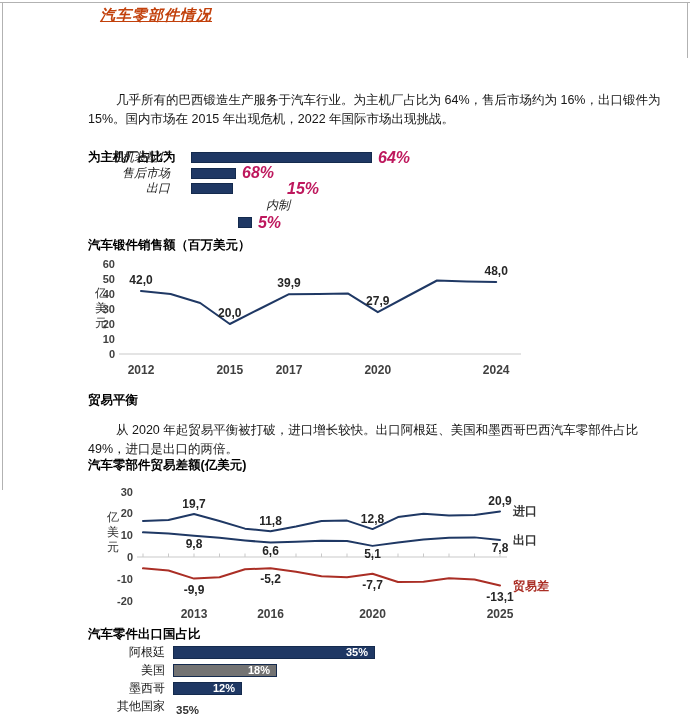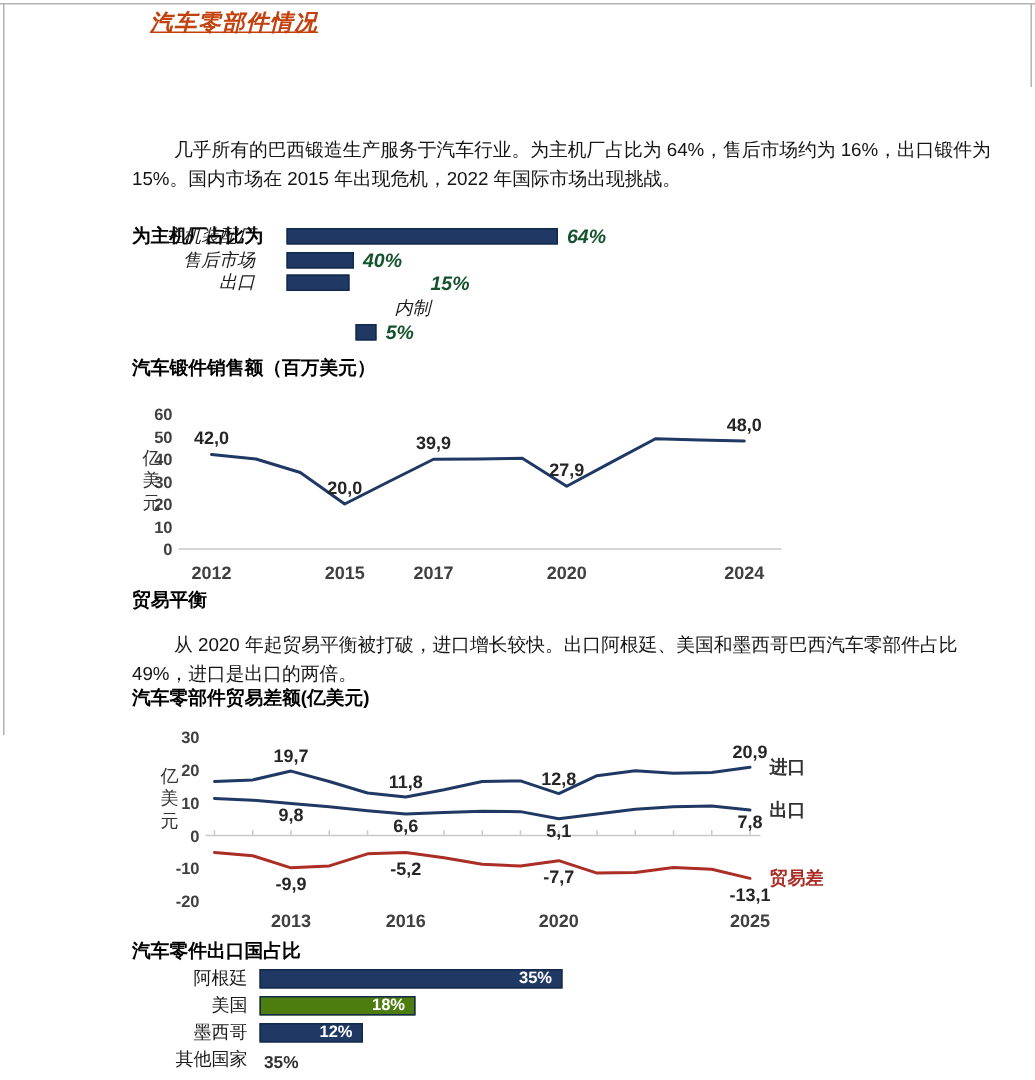--- a/index.html
+++ b/index.html
@@ -17,21 +17,21 @@
   .trade-para{left:88px;top:408px;}
   .h2{position:absolute;font-size:12.5px;font-weight:700;color:#000;}
   .chart-host{position:absolute;}
   
   .brow{display:flex;align-items:center;}
   .bcat{font-size:12px;color:#1a1a1a;text-align:right;flex:none;white-space:nowrap;}
   .bwrap{display:flex;align-items:center;}
   .bar{box-sizing:border-box;display:flex;align-items:center;justify-content:flex-end;
        border:1px solid #142a4d;}
   .bval-in{color:#ffffff;font-size:11px;font-weight:700;padding-right:6px;}
-  .bval-out{font-size:13px;font-weight:600;color:#14532d;margin-left:6px;}
+  .bval-out{font-size:16px;font-weight:600;color:#be185d;margin-left:6px;}
   .bval-nobar{font-size:11.5px;font-weight:600;color:#333;margin-left:3px;margin-top:8px;}
   
   .ytick{font:600 11px "Liberation Sans","DejaVu Sans",sans-serif;fill:#404040;}
   .xtick{font:700 12px "Liberation Sans","DejaVu Sans",sans-serif;fill:#404040;}
   .ylab{font:400 12px "Liberation Sans","DejaVu Sans",sans-serif;fill:#333;}
   .dlab{font:600 12px "Liberation Sans","DejaVu Sans",sans-serif;fill:#262626;}
   .slab{font:600 12px "Liberation Sans","DejaVu Sans",sans-serif;}
   .axis{stroke:#c9c9c9;stroke-width:1;}
   .series{fill:none;stroke-width:2;stroke-linejoin:round;stroke-linecap:round;}
 </style>
@@ -53,41 +53,41 @@
         <span class="bcat" style="width: 82px;">主机装配厂</span>
         <div class="bwrap" style="margin-left: 21px;">
           <div class="bar" style="width: 181px; height: 11px; background: rgb(31, 56, 100);"></div>
           <span class="bval-out">64%</span>
         </div>
       </div>
       <div class="brow" style="height: 15.5px;">
         <span class="bcat" style="width: 82px;">售后市场</span>
         <div class="bwrap" style="margin-left: 21px;">
           <div class="bar" style="width: 45px; height: 11px; background: rgb(31, 56, 100);"></div>
-          <span class="bval-out">40%</span>
+          <span class="bval-out">68%</span>
         </div>
       </div>
       <div class="brow" style="height: 15.5px;">
         <span class="bcat" style="width: 82px;">出口</span>
         <div class="bwrap" style="margin-left: 21px; gap: 48px;">
           <div class="bar" style="width: 42px; height: 11px; background: rgb(31, 56, 100);"></div>
           <span class="bval-out">15%</span>
         </div>
       </div>
       <div class="brow" style="height: 15.5px; flex-direction: column;">
         <span class="bcat" style="width: 82px;">内制</span>
         <div class="bwrap" style="margin-left: 21px;">
           <div class="bar" style="width: 14px; height: 11px; background: rgb(31, 56, 100);"></div>
           <span class="bval-out">5%</span>
         </div>
       </div>
     </div>
 
   <div class="h2" style="left:88px;top:237px;">汽车锻件销售额（百万美元）</div>
-  <div class="chart-host" style="left:85px;top:264px;text-align:center;"><svg width="450" height="132" viewBox="0 0 450 132">
+  <div class="chart-host" style="left:85px;top:252px;text-align:center;"><svg width="450" height="132" viewBox="0 0 450 132">
         <text x="30" y="16" text-anchor="end" class="ytick">60</text>
         <text x="30" y="31" text-anchor="end" class="ytick">50</text>
         <text x="30" y="46" text-anchor="end" class="ytick">40</text>
         <text x="30" y="61" text-anchor="end" class="ytick">30</text>
         <text x="30" y="76" text-anchor="end" class="ytick">20</text>
         <text x="30" y="91" text-anchor="end" class="ytick">10</text>
         <text x="30" y="106" text-anchor="end" class="ytick">0</text>
         <text class="ylab"><tspan x="10" y="45">亿</tspan><tspan x="10" y="60">美</tspan><tspan x="10" y="75">元</tspan></text>
         <line x1="34" x2="436" y1="102" y2="102" class="axis"></line>
         <text x="56" y="122" text-anchor="middle" class="xtick">2012</text>
@@ -161,33 +161,33 @@
         <span class="bcat" style="width: 77px;">阿根廷</span>
         <div class="bwrap" style="margin-left: 8px;">
           <div class="bar" style="width: 202px; height: 13px; background: rgb(31, 56, 100);">
             <span class="bval-in">35%</span>
           </div>
         </div>
       </div>
       <div class="brow" style="height: 18px;">
         <span class="bcat" style="width: 77px; text-align: right;">美国</span>
         <div class="bwrap" style="margin-left: 8px;">
-          <div class="bar" style="width: 104px; height: 13px; background: #4d7c0f;">
+          <div class="bar" style="width: 104px; height: 13px; background: #737373;">
             <span class="bval-in">18%</span>
           </div>
         </div>
       </div>
       <div class="brow" style="height: 18px;">
         <span class="bcat" style="width: 77px;">墨西哥</span>
         <div class="bwrap" style="margin-left: 8px;">
           <div class="bar" style="width: 69px; height: 13px; background: rgb(31, 56, 100); align-items: center;">
             <span class="bval-in">12%</span>
           </div>
         </div>
       </div>
-      <div class="brow" style="height: 18px; align-items: flex-end;">
+      <div class="brow" style="height: 18px;">
         <span class="bcat" style="width: 77px;">其他国家</span>
         <div class="bwrap" style="margin-left: 8px;">
           <span class="bval-nobar">35%</span>
         </div>
       </div>
     </div>
 </div>
 
 </body></html>

